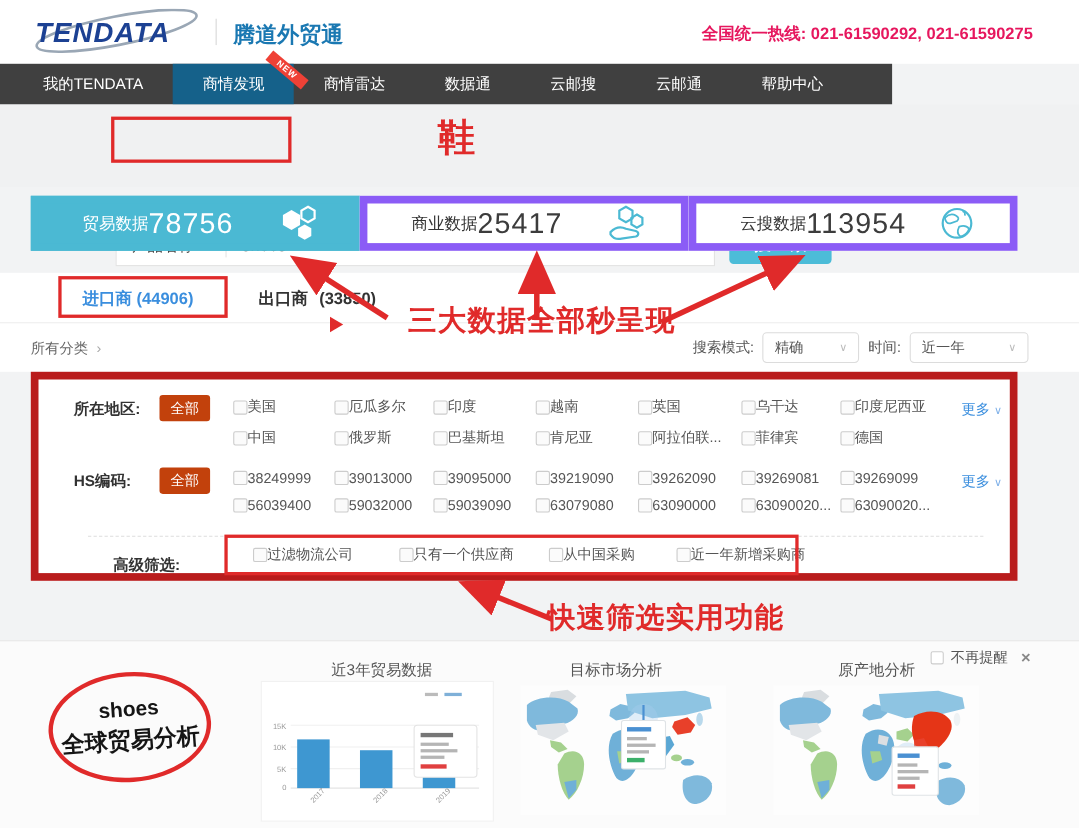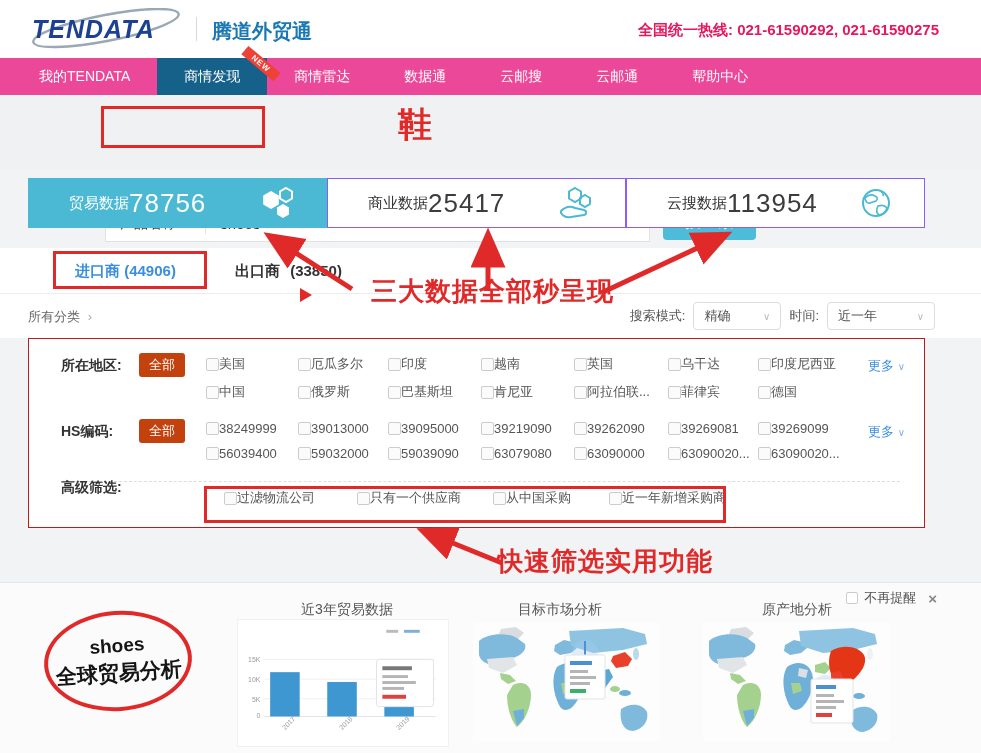--- a/index.html
+++ b/index.html
@@ -8,40 +8,40 @@
        font-family:"Liberation Sans","DejaVu Sans",sans-serif;color:#333;}
 
   
   .header{position:absolute;left:0;top:0;width:981px;height:58px;background:#fff;}
   .logo{position:absolute;left:26px;top:8px;width:170px;height:42px;}
   .brand-divider{position:absolute;left:196px;top:17px;width:1px;height:24px;background:#d8d8d8;}
   .brand{position:absolute;left:212px;top:18px;font-size:20px;color:#1a78b2;font-weight:700;}
   .hotline{position:absolute;right:42px;top:21px;font-size:15px;font-weight:bold;color:#e6175e;}
 
   
-  .nav{position:absolute;left:0;top:58px;width:981px;height:37px;background:#ec4899;display:flex;padding-left:12px;}
+  .nav{position:absolute;left:0;top:58px;width:811px;height:37px;background:#404040;display:flex;padding-left:12px;}
   .nav-item{position:relative;height:37px;line-height:37px;padding:0 27px;color:#fff;font-size:14px;cursor:pointer;white-space:nowrap;}
   .nav-item.active{background:#15618a;}
   .ribbon{position:absolute;top:0px;right:-14px;background:#ef4136;color:#fff;font-size:8px;font-weight:bold;
           padding:1px 10px;transform:rotate(40deg);line-height:9px;letter-spacing:1px;}
 
   
   .search-strip{position:absolute;left:0;top:95px;width:981px;height:75px;background:#f0f1f2;}
   .search-box{position:absolute;left:105px;top:110px;width:545px;height:37px;background:#fff;border:1px solid #e2e2e2;display:flex;align-items:center;}
   .search-cat{display:flex;align-items:center;gap:8px;padding:0 14px;font-size:14px;color:#444;cursor:pointer;}
   .search-cat .chev{font-size:10px;color:#999;}
   .cat-divider{width:1px;height:20px;background:#e4e4e4;}
   .search-input{border:none;outline:none;font-size:15px;color:#333;padding:0 14px;flex:1;height:30px;
                 font-family:"Liberation Sans","DejaVu Sans",sans-serif;background:transparent;}
   .search-btn{position:absolute;left:663px;top:110px;width:93px;height:35px;background:#4cbcd8;border-radius:4px;
               color:#fff;font-size:16px;display:flex;align-items:center;justify-content:center;cursor:pointer;letter-spacing:6px;padding-left:6px;}
 
   
   .stats{position:absolute;left:28px;top:178px;width:897px;height:50px;display:flex;}
-  .stat{width:299px;height:50px;border:1px solid #8b5cf6;background:#fff;display:flex;align-items:center;cursor:pointer;}
+  .stat{width:299px;height:50px;border:7px solid #8b5cf6;background:#fff;display:flex;align-items:center;cursor:pointer;}
   .stat.filled{background:#4bb9d3;border-color:#4bb9d3;}
   .stat .s-label{margin-left:40px;font-size:15px;color:#333;}
   .stat.filled .s-label{color:#fff;}
   .stat .s-value{flex:1;text-align:left;font-size:26px;color:#3c3c3c;letter-spacing:1px;}
   .stat.filled .s-value{color:#fff;}
   .stat .s-icon{width:44px;height:42px;margin-right:26px;}
 
   
   .tabs-row{position:absolute;left:0;top:248px;width:981px;height:46px;background:#fff;border-bottom:1px solid #ececec;}
   .tab-imp{position:absolute;left:75px;top:14px;font-size:15px;font-weight:bold;color:#3a8ede;cursor:pointer;text-align:right;}
@@ -53,21 +53,21 @@
   .all-cats .chev{color:#aaa;margin-left:4px;}
   .mode-group{position:absolute;right:46px;top:8px;display:flex;align-items:center;gap:8px;}
   .mode-label{font-size:13px;color:#555;}
   .mini-select{display:flex;align-items:center;justify-content:space-between;border:1px solid #dcdcdc;border-radius:4px;
                background:#fff;height:28px;padding:0 10px;color:#555;font-size:13px;cursor:pointer;}
   .mini-select .chev{font-size:10px;color:#bbb;margin-left:10px;}
   .sel-mode{width:88px;}
   .sel-time{width:108px;}
 
   
-  .filter-panel{position:absolute;left:28px;top:338px;width:897px;height:190px;background:#fff;border:1px solid #b91c1c;}
+  .filter-panel{position:absolute;left:28px;top:338px;width:897px;height:190px;background:#fff;border:7px solid #b91c1c;}
   .fp-label{position:absolute;left:32px;font-weight:bold;font-size:14px;color:#333;}
   .badge-all{position:absolute;left:110px;width:46px;height:24px;background:#c2410c;color:#fff;font-size:13px;
              display:flex;align-items:center;justify-content:center;border-radius:3px;cursor:pointer;}
   .cbx-grid{position:absolute;left:177px;display:grid;grid-template-columns:92px 90px 93px 93px 94px 90px 130px;row-gap:10px;}
   .cbx{display:flex;align-items:center;font-size:13px;color:#555;cursor:pointer;white-space:nowrap;}
   .cbx .box{width:13px;height:13px;border:1px solid #ccc;border-radius:2px;background:#fbfbfb;flex:none;}
   .more-link{position:absolute;left:839px;color:#3a8ede;font-size:13px;cursor:pointer;white-space:nowrap;}
   .more-link .chev{font-size:10px;color:#7fb0e8;}
   .dashed-div{position:absolute;left:45px;right:24px;top:142px;border-top:1px dashed #ddd;}
   .adv-opts{position:absolute;left:187px;top:150px;display:flex;padding-left:8px;}
@@ -341,21 +341,21 @@
           <span>63090020...</span>
         </div>
     </div>
     <div class="more-link" style="top:84px;">
       <span>更多</span>
       <span class="chev">∨</span>
     </div>
 
     <div class="dashed-div"></div>
 
-    <div class="fp-label" style="top:140px;">高级筛选:</div>
+    <div class="fp-label" style="top:160px;margin-left:36px;">高级筛选:</div>
     <div class="adv-opts">
       <div class="cbx">
           <span class="box"></span>
           <span>过滤物流公司</span>
         </div>
       <div class="gap1"></div>
       <div class="cbx">
           <span class="box"></span>
           <span>只有一个供应商</span>
         </div>

